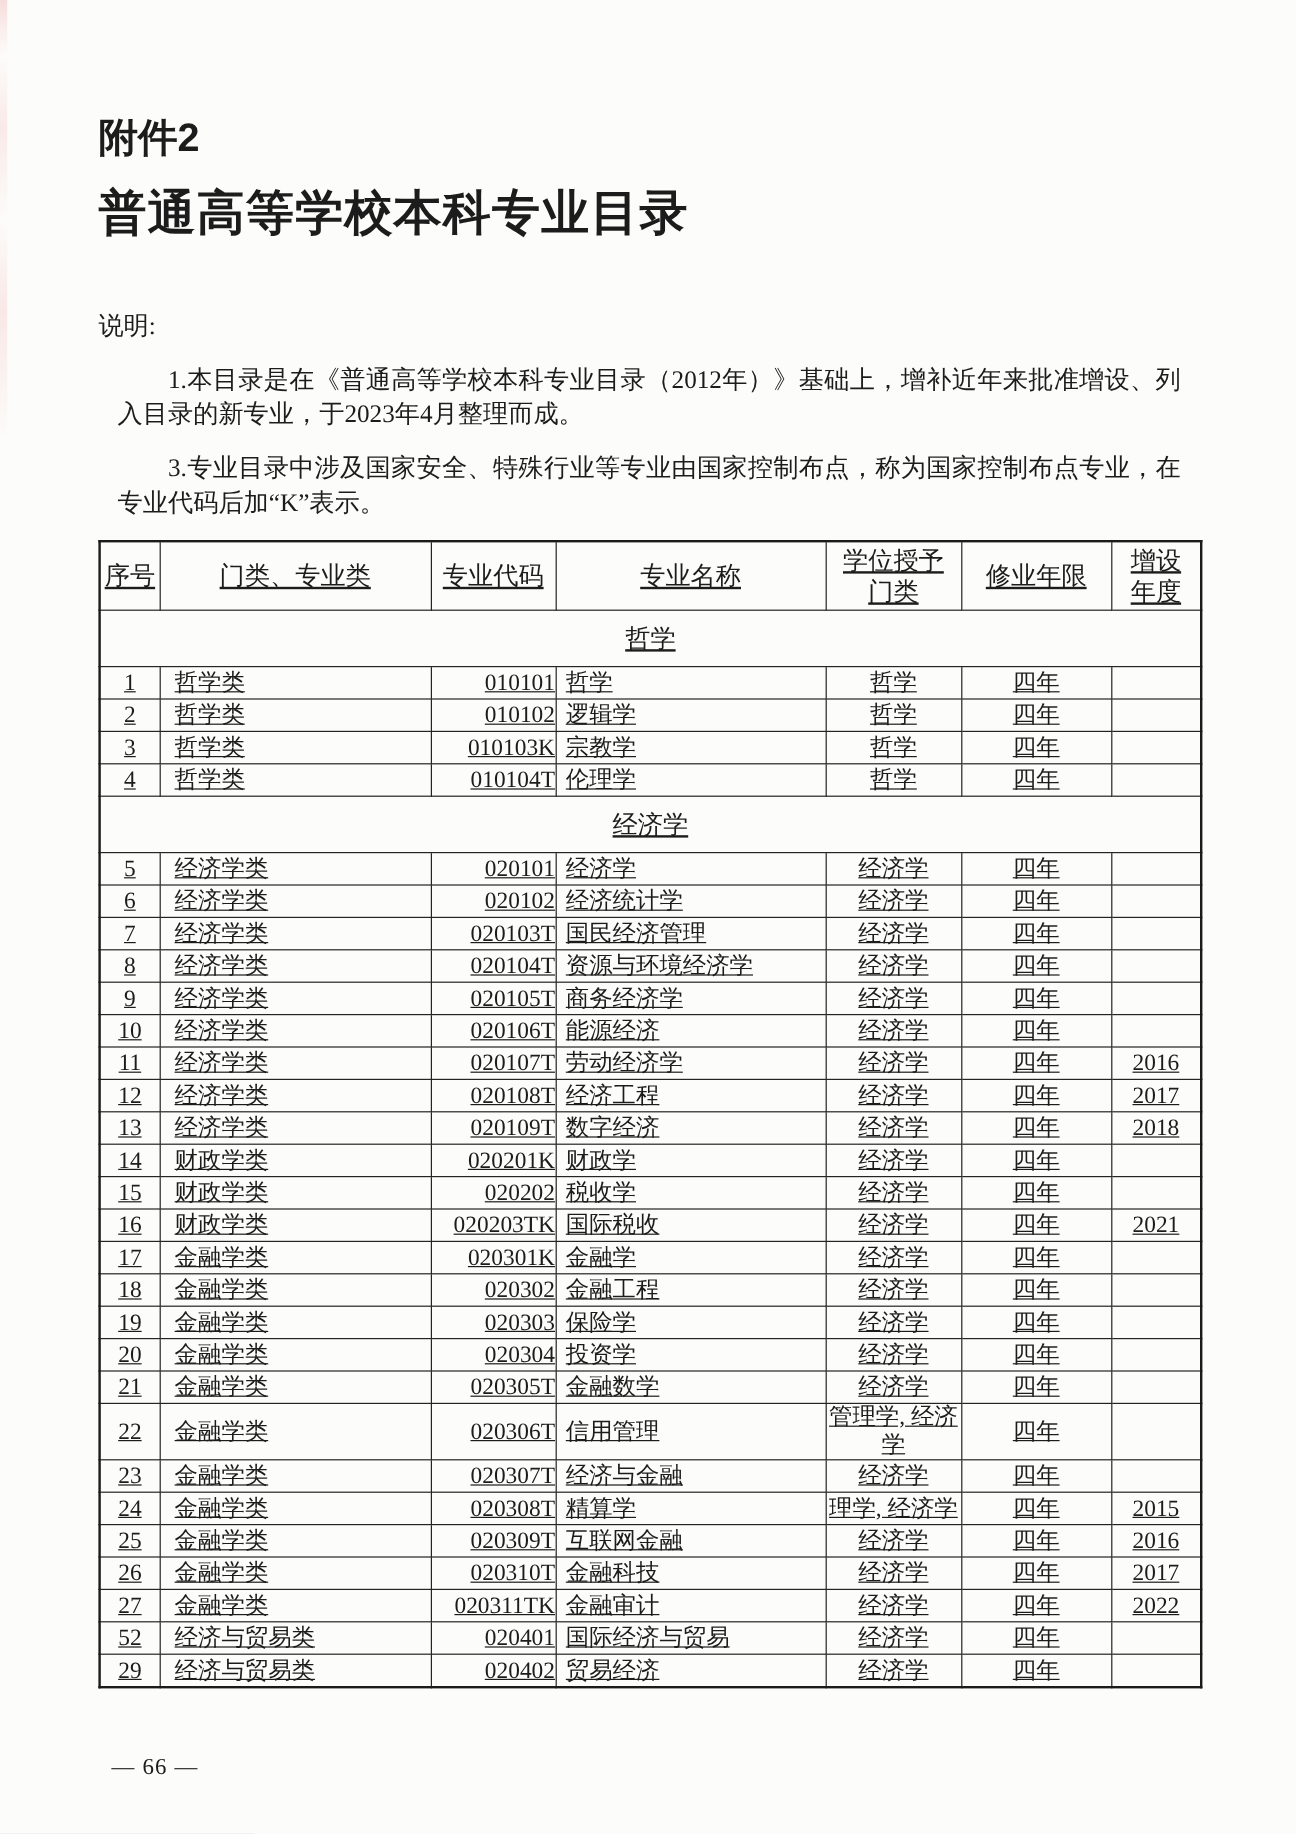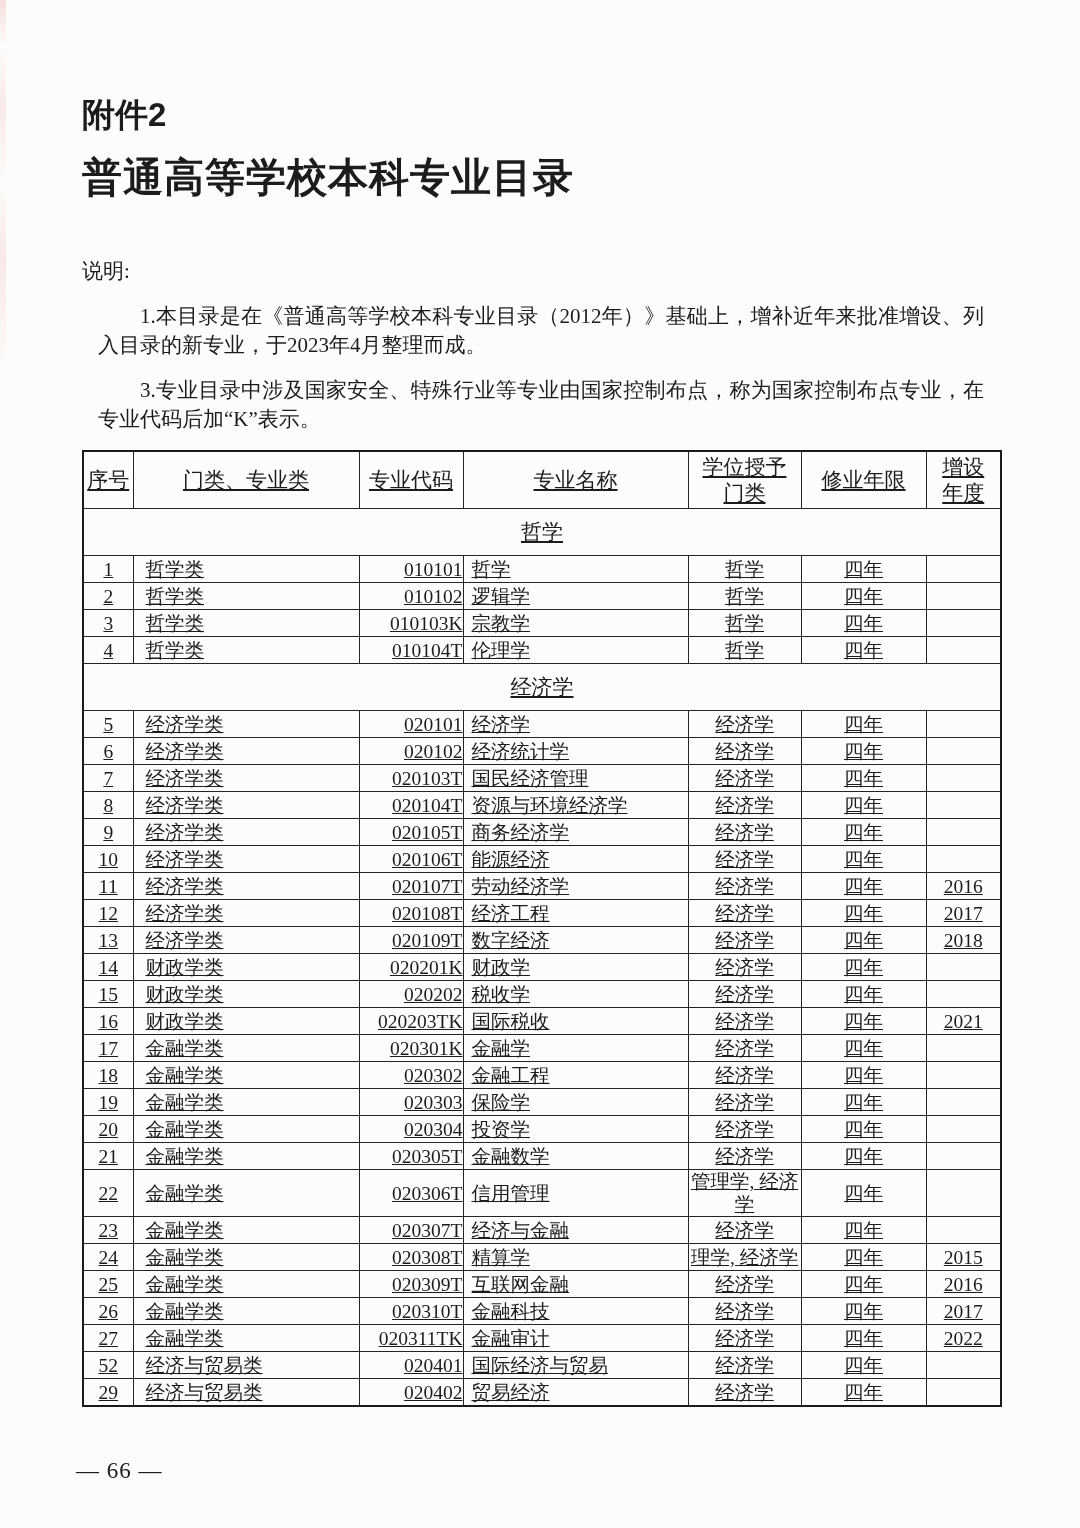--- a/index.html
+++ b/index.html
@@ -62,22 +62,22 @@
     height:46px; text-align:center; font-size:21px;
   }
   td.c0 { text-align:center; }
   td.c1 { text-align:left; padding-left:12px; }
   td.c2 { text-align:right; padding-left:5px; }
   td.c3 { text-align:left; padding-left:8px; }
   td.c4 { text-align:center; }
   td.c5 { text-align:center;margin-top:44px; }
   td.c6 { text-align:center; }
   .page-number {
-    position:absolute; left:76px; bottom:44px;
-    font-size:23px; letter-spacing:1px;
+    position:absolute; left:93px; bottom:44px;
+    font-size:19px; letter-spacing:1px;
   }
 </style>
 </head>
 <body>
 
 <div class="page">
   <div class="edge-artifact"></div>
 
   <div class="attachment">附件2</div>
 

